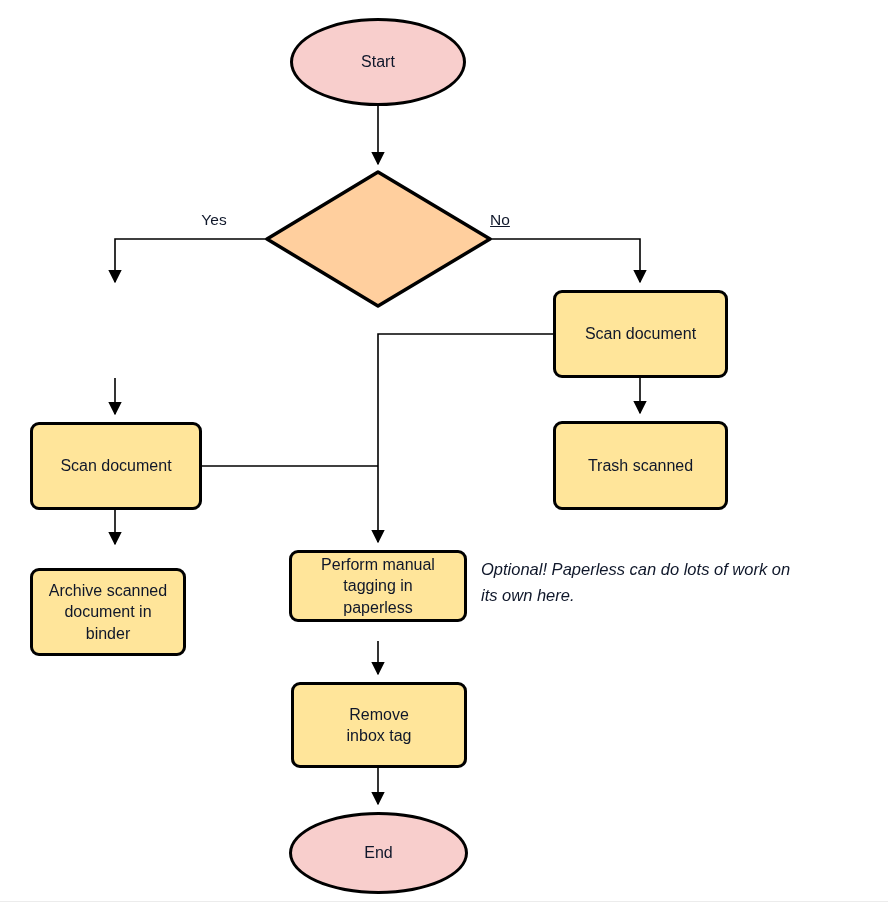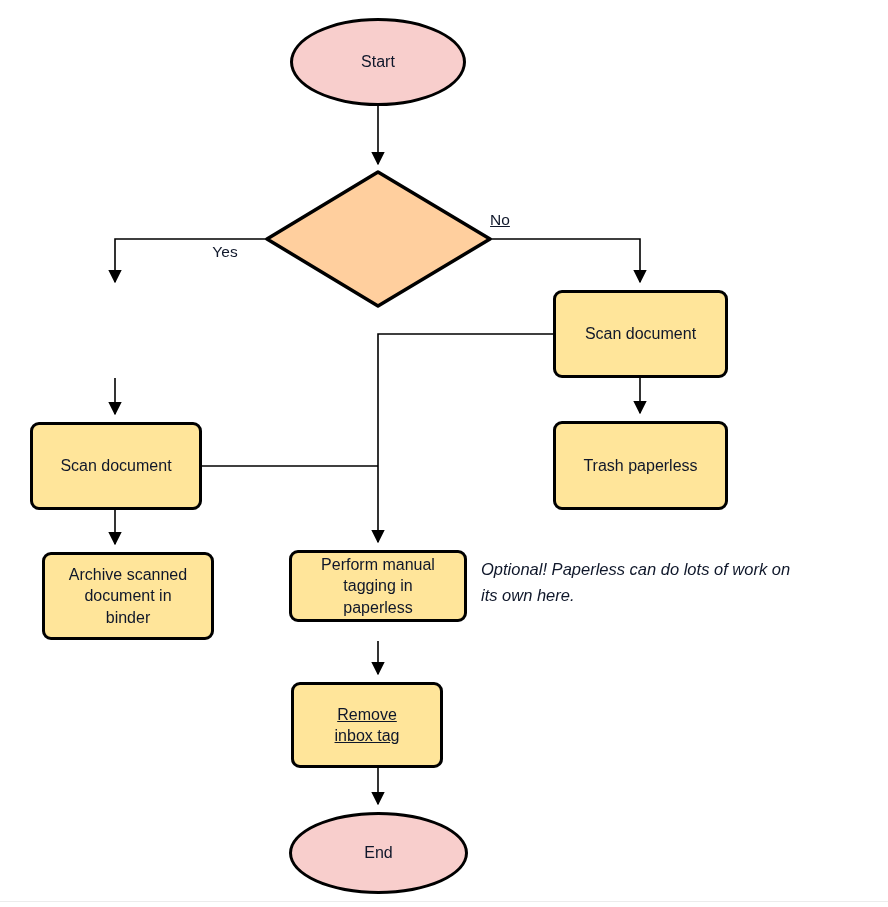--- a/index.html
+++ b/index.html
@@ -61,21 +61,21 @@
     font-size: 16px;
     line-height: 1.32;
     white-space: pre-line;
   }
   .edge-label {
     position: absolute;
     font-size: 15.5px;
     text-align: center;
     width: 44px;
   }
-  .edge-label.yes { left: 203px; top: 211px; margin-top: 32px; }
+  .edge-label.yes { left: 192px; top: 211px; }
   .edge-label.no  { left: 478px; top: 211px; text-decoration: underline; }
   .note {
     position: absolute;
     left: 481px; top: 557px;
     width: 404px;
     font-style: italic;
     font-size: 16.5px;
     line-height: 1.55;
     white-space: pre-line;
   }
@@ -83,25 +83,25 @@
     position: absolute;
     left: 0; right: 0;
     top: 901px;
     height: 0;
     border-top: 1px solid #ececec;
   }
   
   .n-start        { left: 290px; top: 18px;  width: 176px; height: 88px; }
   .n-write-asn    { left: 30px;  top: 290px; width: 172px; height: 88px; }
   .n-scan-left    { left: 30px;  top: 422px; width: 172px; height: 88px; }
-  .n-archive      { left: 30px;  top: 552px; width: 172px; height: 88px; margin-left: 12px; }
+  .n-archive      { left: 30px;  top: 568px; width: 156px; height: 88px; }
   .n-scan-right   { left: 553px; top: 290px; width: 175px; height: 88px; }
   .n-trash        { left: 553px; top: 421px; width: 175px; height: 89px; }
   .n-tagging      { left: 289px; top: 550px; width: 178px; height: 72px; }
-  .n-remove-inbox { left: 291px; top: 682px; width: 152px; height: 86px; text-decoration: underline; }
+  .n-remove-inbox { left: 291px; top: 682px; width: 176px; height: 86px; }
   .n-end          { left: 289px; top: 812px; width: 179px; height: 82px; }
 </style>
 </head>
 <body>
 
 <div class="canvas">
 
   <svg class="wires" viewBox="0 0 888 907" xmlns="http://www.w3.org/2000/svg">
     <defs>
       <marker id="arrow" viewBox="0 0 10 10" refX="9" refY="5" markerWidth="8.5" markerHeight="8.5" orient="auto-start-reverse">
@@ -148,21 +148,21 @@
     <span>Archive scanned
 document in
 binder</span>
   </div>
 
   <div class="node n-scan-right">
     <span>Scan document</span>
   </div>
 
   <div class="node n-trash">
-    <span>Trash paperless</span>
+    <span>Trash scanned</span>
   </div>
 
   <div class="node n-tagging">
     <span>Perform manual
 tagging in
 paperless</span>
   </div>
 
   <div class="node n-remove-inbox">
     <span>Remove

